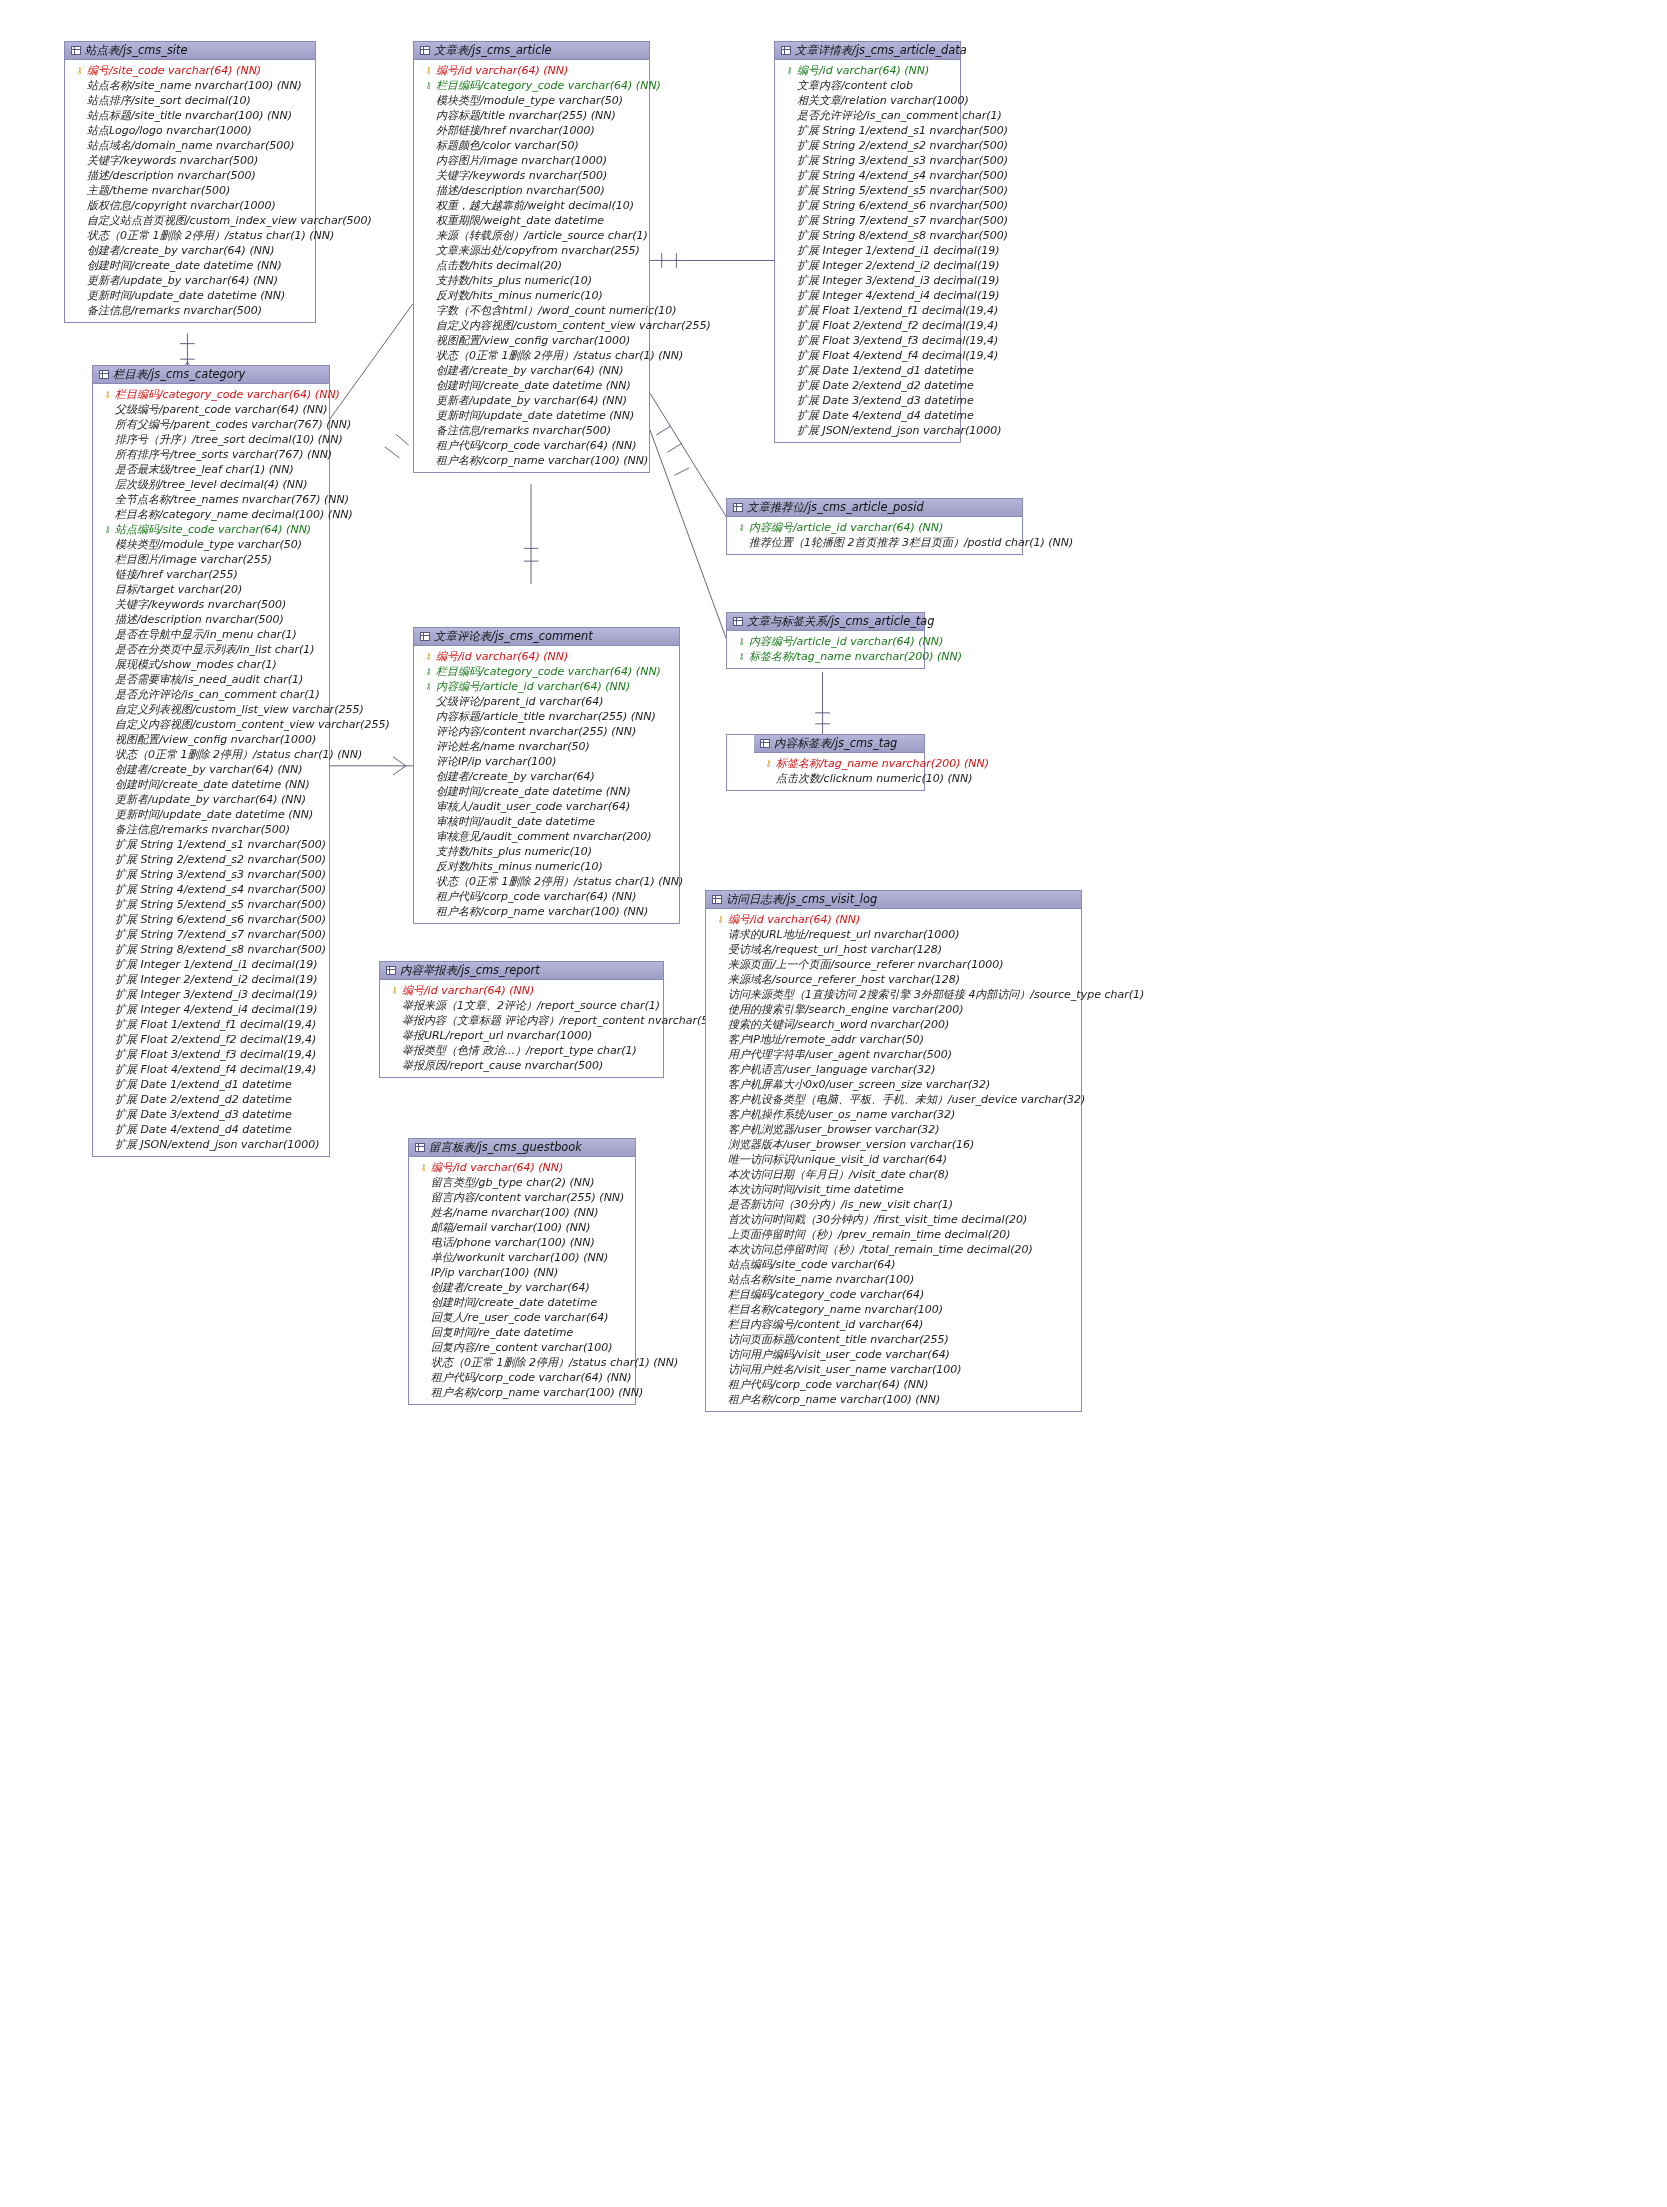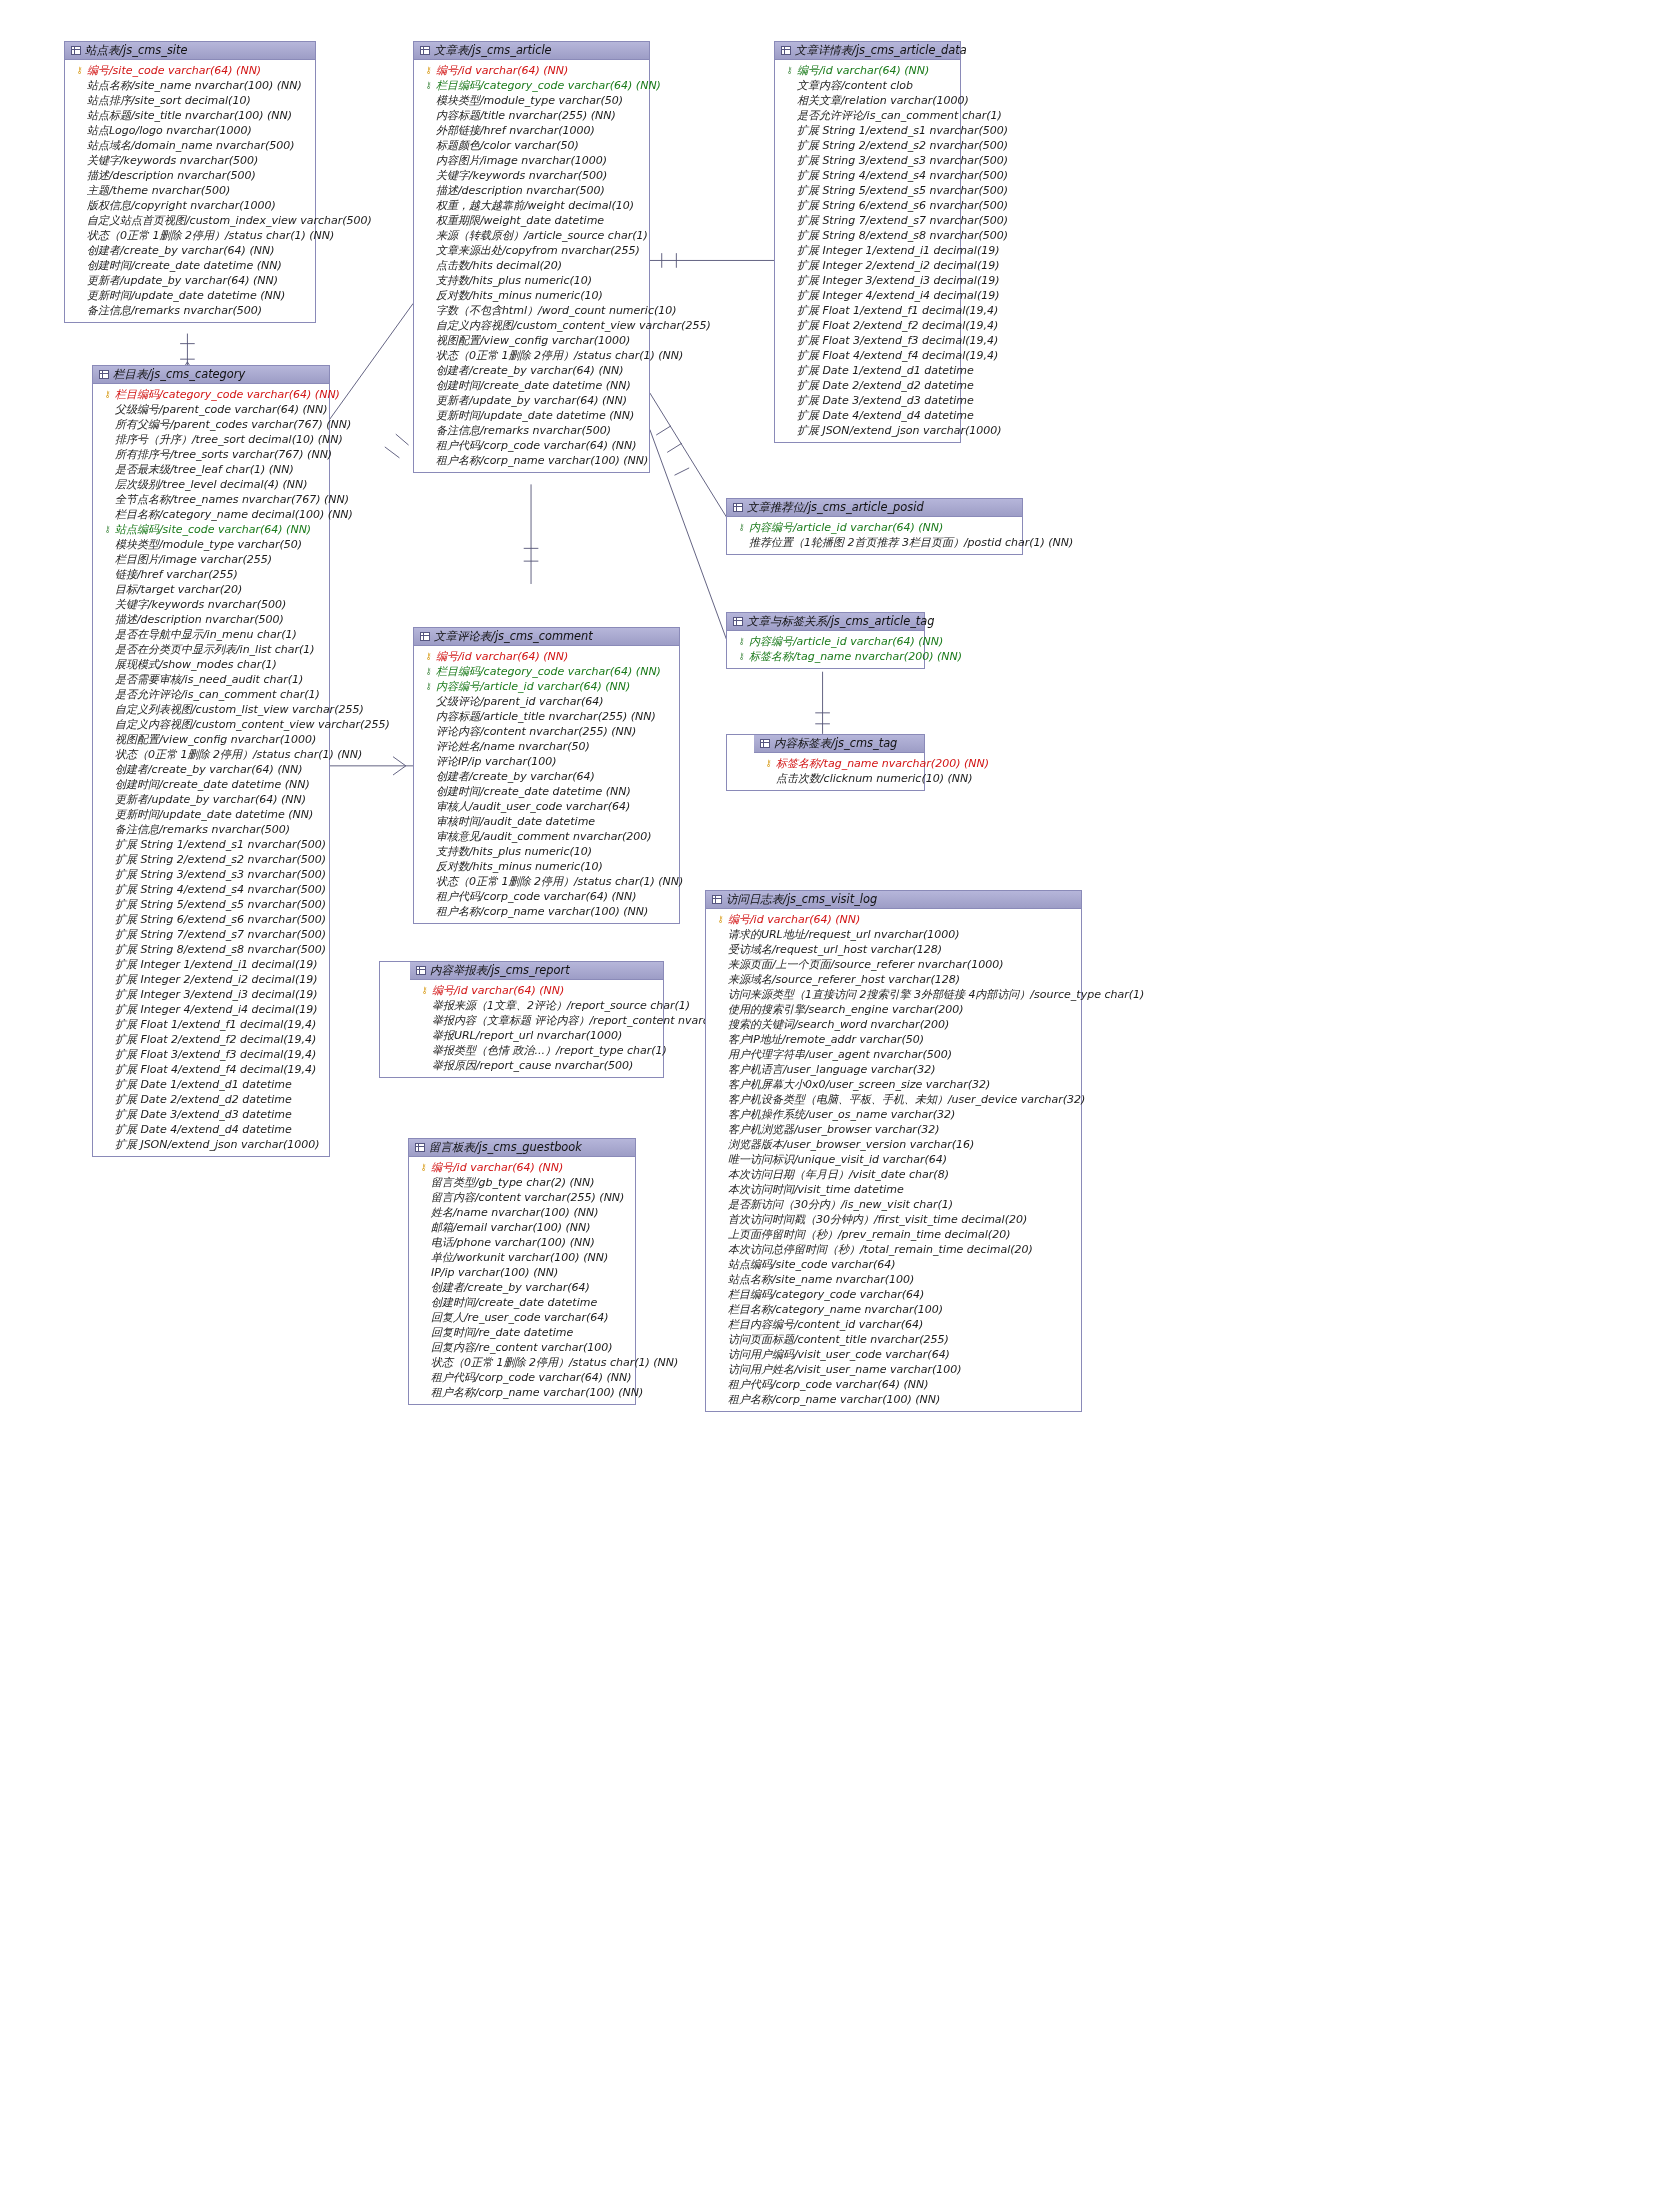--- a/index.html
+++ b/index.html
@@ -775,21 +775,21 @@
         <div class="col plain">
           <span class="pad"></span>
           <span class="name">租户代码/corp_code varchar(64) (NN)</span>
         </div>
         <div class="col plain">
           <span class="pad"></span>
           <span class="name">租户名称/corp_name varchar(100) (NN)</span>
         </div>
       </div>
     </div>
-    <div class="table" style="left: 379px; top: 961px; width: 285px; padding-left: 30px;">
+    <div class="table" style="left: 379px; top: 961px; width: 285px;">
       <div class="table-header">
         <span class="table-icon"></span>
         <span>内容举报表/js_cms_report</span>
       </div>
       <div class="table-body">
         <div class="col pk">
           <span class="key pk">⚷</span>
           <span class="name">编号/id varchar(64) (NN)</span>
         </div>
         <div class="col plain">

